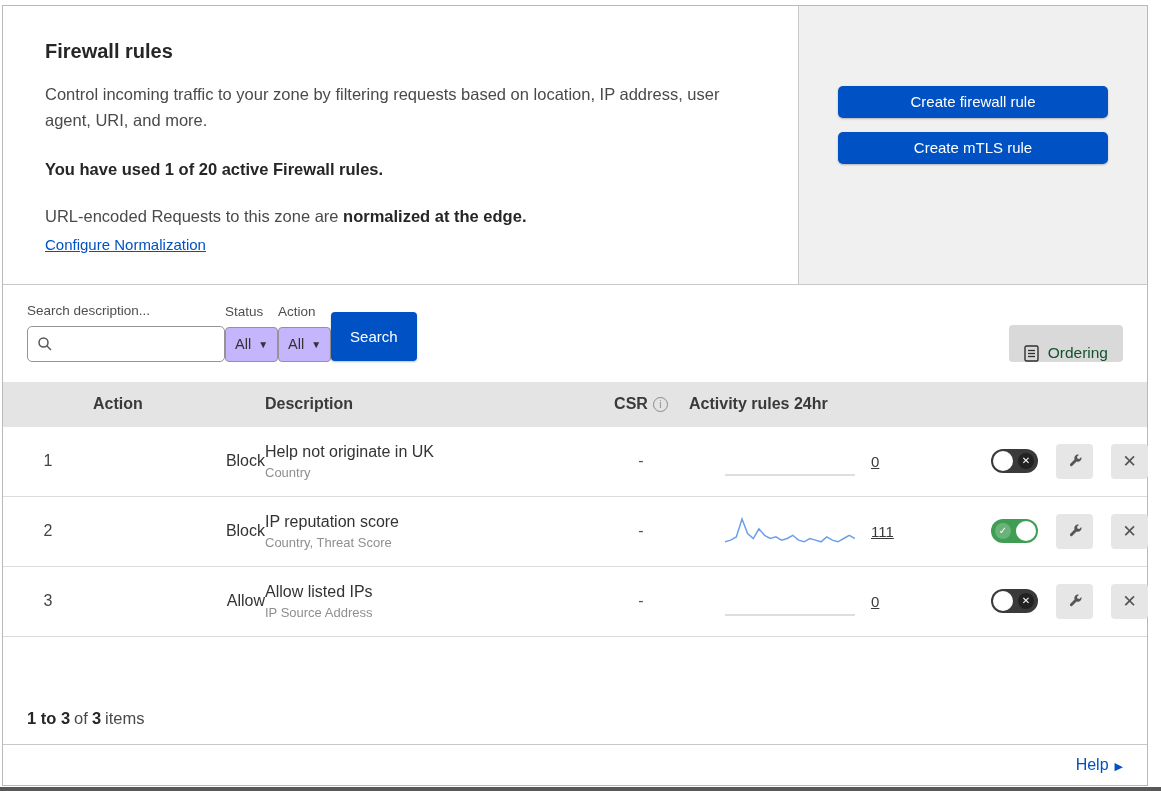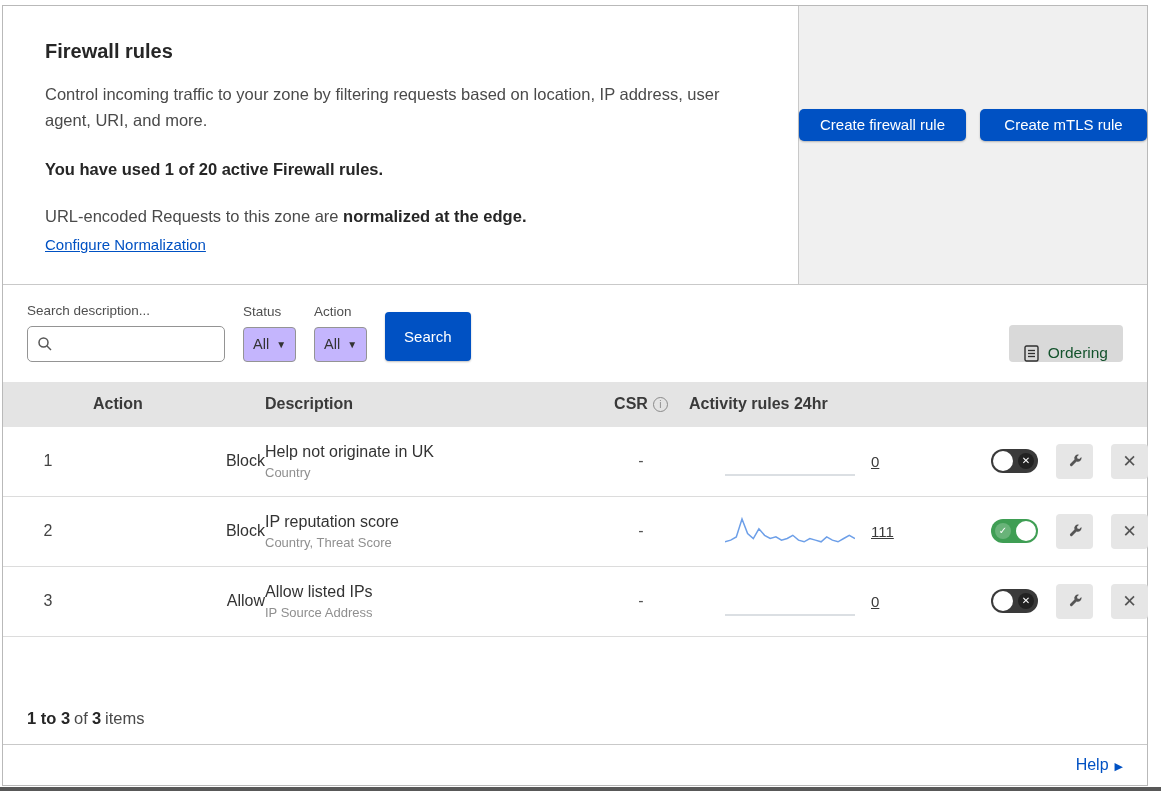--- a/index.html
+++ b/index.html
@@ -20,30 +20,30 @@
   .top-section{display:flex; border-bottom:1px solid #c9c9c9;}
   .top-left{flex:1; padding:34px 42px 30px 42px; border-right:1px solid #c9c9c9;}
   .page-title{font-size:20px; font-weight:700; color:#262626; margin-bottom:18px;}
   .desc{font-size:16.5px; color:#4a4a4a; line-height:1.6; max-width:760px; margin-bottom:26px;}
   .usage{font-size:16.5px; font-weight:700; color:#262626; margin-bottom:28px;}
   .norm-line{font-size:16.5px; color:#4a4a4a; margin-bottom:10px;}
   .norm-line b{color:#262626;}
   a.link{color:var(--link); font-size:15px; text-decoration:underline; cursor:pointer;}
   .top-right{
     width:348px; background:var(--panel_bg);
-    display:flex; justify-content:center; align-items:center; gap:14px;
+    display:flex; flex-direction:column; justify-content:center; align-items:center; gap:14px;
     padding-bottom:40px;
   }
   .btn-primary{
     width:270px; height:32px; background:var(--accent); color:#fff; border:none;
     border-radius:5px; font-size:15px; font-family:inherit; cursor:pointer;
     box-shadow:0 1px 2px rgba(0,0,0,.25);
   }
   
-  .filter-bar{display:flex; align-items:flex-end; padding:18px 24px 20px 24px; gap:18px;}
+  .filter-bar{display:flex; align-items:flex-end; padding:18px 24px 20px 24px; }
   .field{display:flex; flex-direction:column; gap:8px;}
   .field-label{font-size:13.5px; color:#4f4f4f;}
   .search-wrap{position:relative;}
   .search-wrap svg{position:absolute; left:10px; top:10px;}
   .search-input{
     width:198px; height:36px; border:1px solid #949494; border-radius:5px;
     padding:0 10px 0 34px; font-size:15px; font-family:inherit;
   }
   .dropdown{
     height:35px; border:1px solid #949494; border-radius:4px; background:#c4b5fd;

